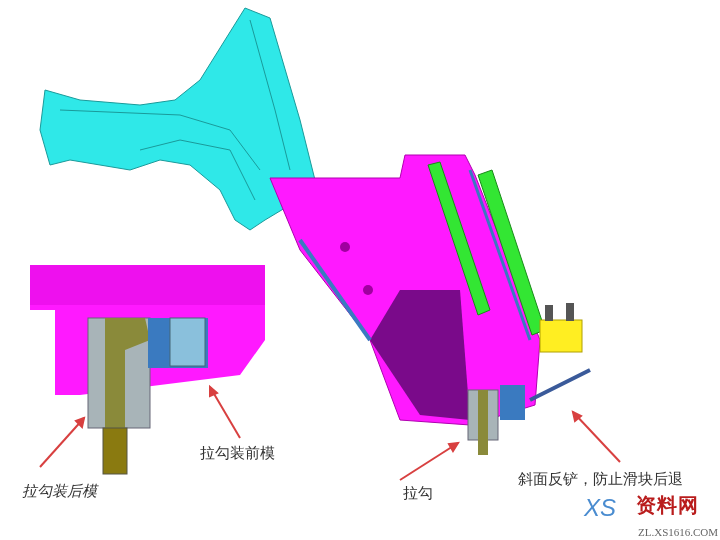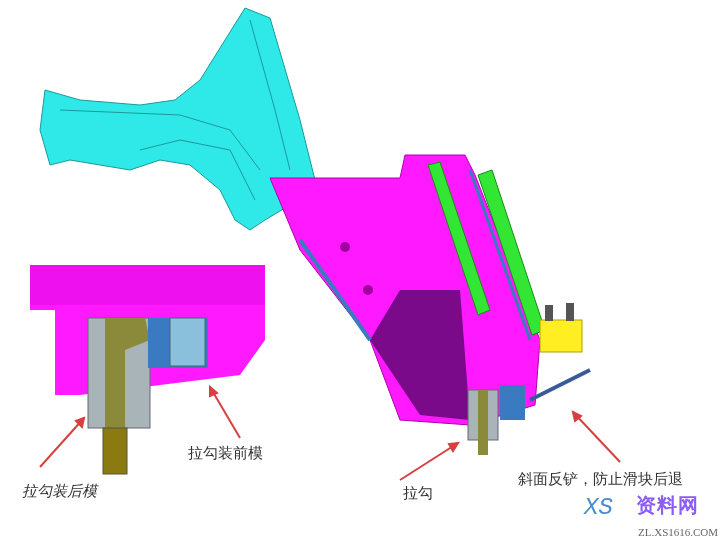--- a/index.html
+++ b/index.html
@@ -1,23 +1,23 @@
 <!DOCTYPE html>
 <html><head>
 <meta charset="utf-8">
 <style>
   html, body { margin:0; padding:0; background:#ffffff; }
   #stage { position:relative; width:720px; height:540px; overflow:hidden; background:#ffffff; font-family:"DejaVu Serif", serif; }
   .title { position:absolute; left:30px; top:12px; font-family:"DejaVu Sans", sans-serif; font-size:16px; color:#222; }
   .label { position:absolute; font-family:"DejaVu Serif", serif; font-size:15px; color:#333; white-space:nowrap; }
   svg { position:absolute; left:0; top:0; }
   .wm { position:absolute; right:6px; bottom:4px; width:130px; height:46px; }
-  .wm-text { position:absolute; left:52px; top:2px; font-family:Liberation Sans, sans-serif; font-weight:bold; font-size:20px; color:#8b5cf6; letter-spacing:1px; }
+  .wm-text { position:absolute; left:52px; top:2px; font-family:Liberation Sans, sans-serif; font-weight:bold; font-size:20px; color:#b91c1c; letter-spacing:1px; }
   .wm-url { position:absolute; left:54px; top:36px; font-family:Liberation Serif, serif; font-size:11px; color:#666; }
-  .wm-logo { position:absolute; left:0; top:4px; font-family:Liberation Mono, monospace; font-style:italic; font-size:24px; color:#4a8cd0; }
+  .wm-logo { position:absolute; left:0; top:4px; font-family:Liberation Sans, sans-serif; font-style:italic; font-size:24px; color:#4a8cd0; }
 </style>
 </head>
 <body>
 
 <div id="stage">
 
   <svg width="720" height="540" viewBox="0 0 720 540">
 
     <g>
       <path d="M245,8 L270,18 L300,120 L315,180 L290,205 L265,220 L250,230 L235,220 L220,190 L190,165 L160,160 L130,170 L100,165 L70,160 L50,165 L40,130 L45,90 L80,100 L140,105 L175,100 L200,80 L225,40 Z" fill="#2fe8e8" stroke="#1a9a9a" stroke-width="1"></path>
@@ -70,21 +70,21 @@
       <polygon points="210,387 210,396 217,393"></polygon>
       <line x1="400" y1="480" x2="458" y2="443"></line>
       <polygon points="458,443 449,444 453,451"></polygon>
       <line x1="620" y1="462" x2="573" y2="412"></line>
       <polygon points="573,412 575,421 581,416"></polygon>
     </g>
   </svg>
 
 
   <div class="label" style="left:22px; top:482px;font-style:italic;">拉勾装后模</div>
-  <div class="label" style="left:188px; top:444px;">拉勾装前模</div>
+  <div class="label" style="left:200px; top:444px;">拉勾装前模</div>
   <div class="label" style="left:383px; top:484px;margin-left:20px;">拉勾</div>
   <div class="label" style="left:518px; top:470px;">斜面反铲，防止滑块后退</div>
 
   <div class="wm">
     <span class="wm-logo">XS</span>
     <span class="wm-text">资料网</span>
     <span class="wm-url">ZL.XS1616.COM</span>
   </div>
 </div>
 

